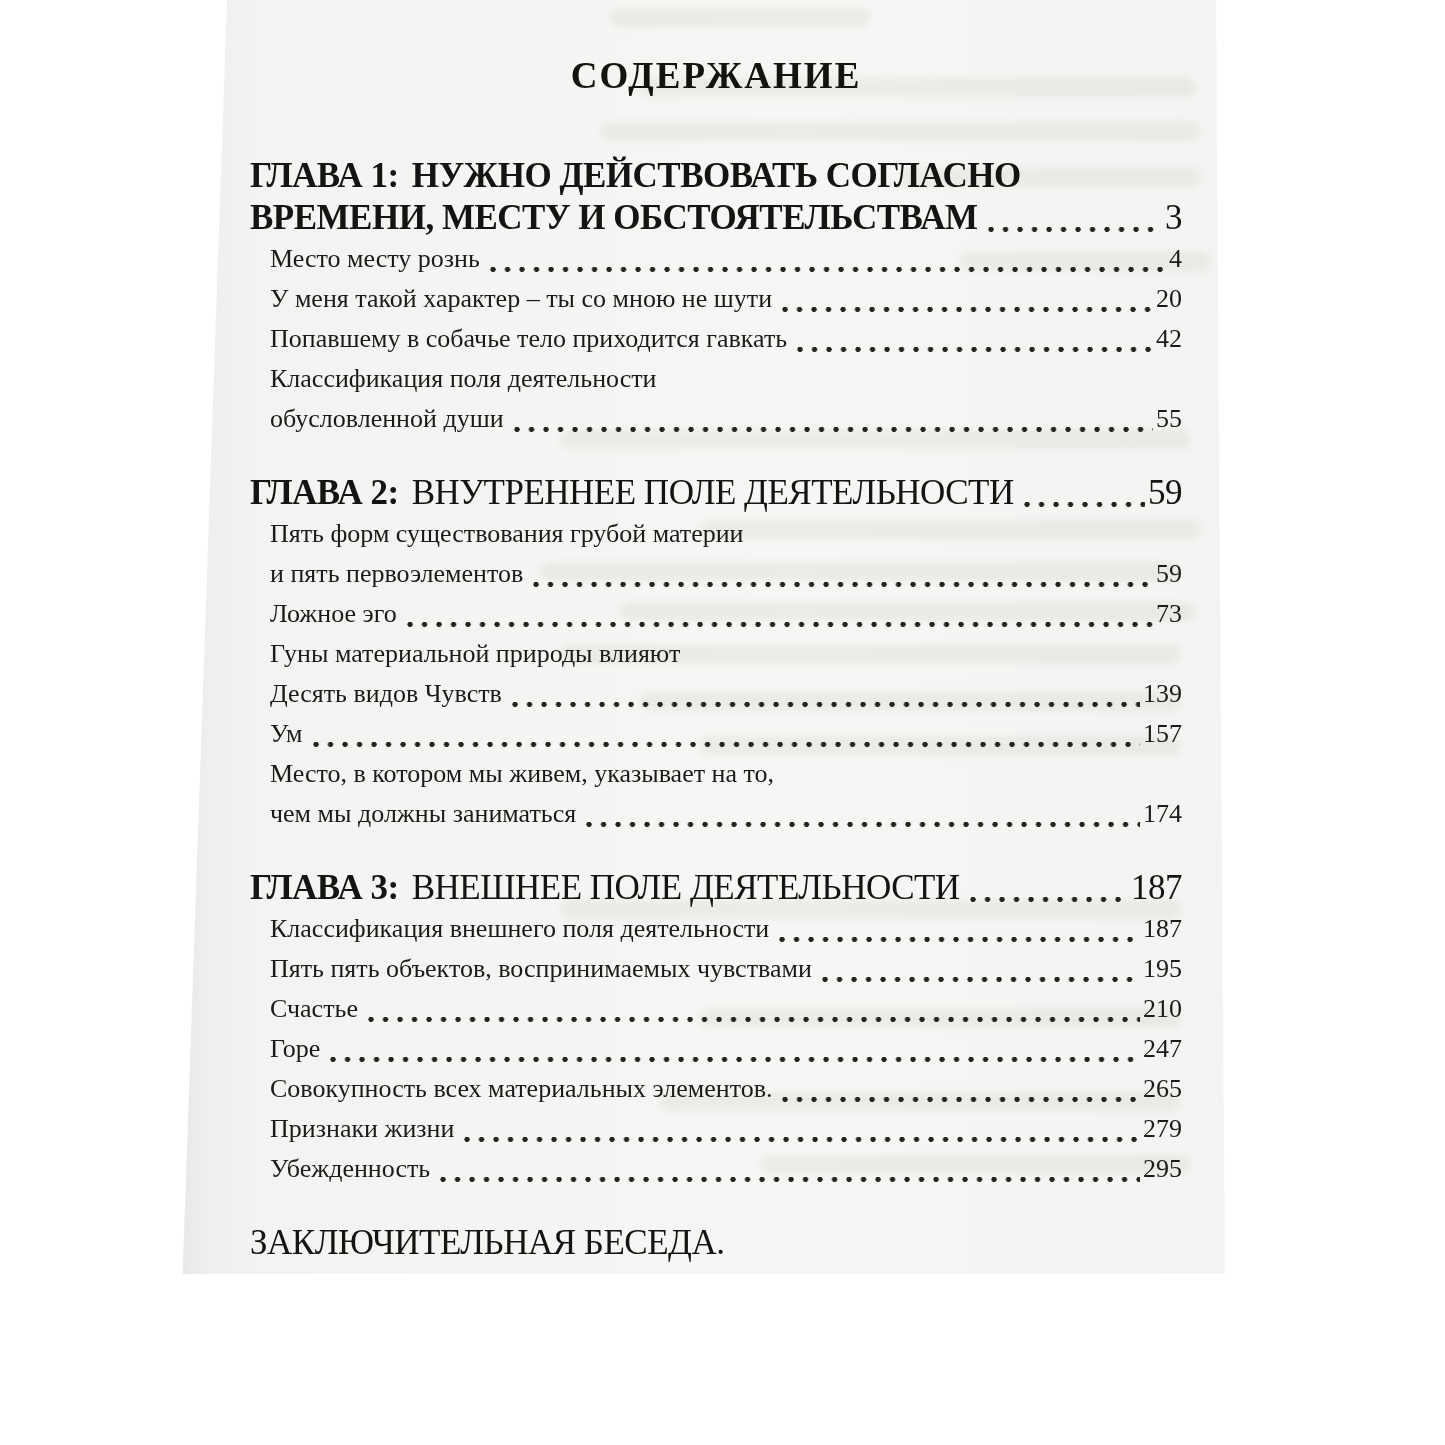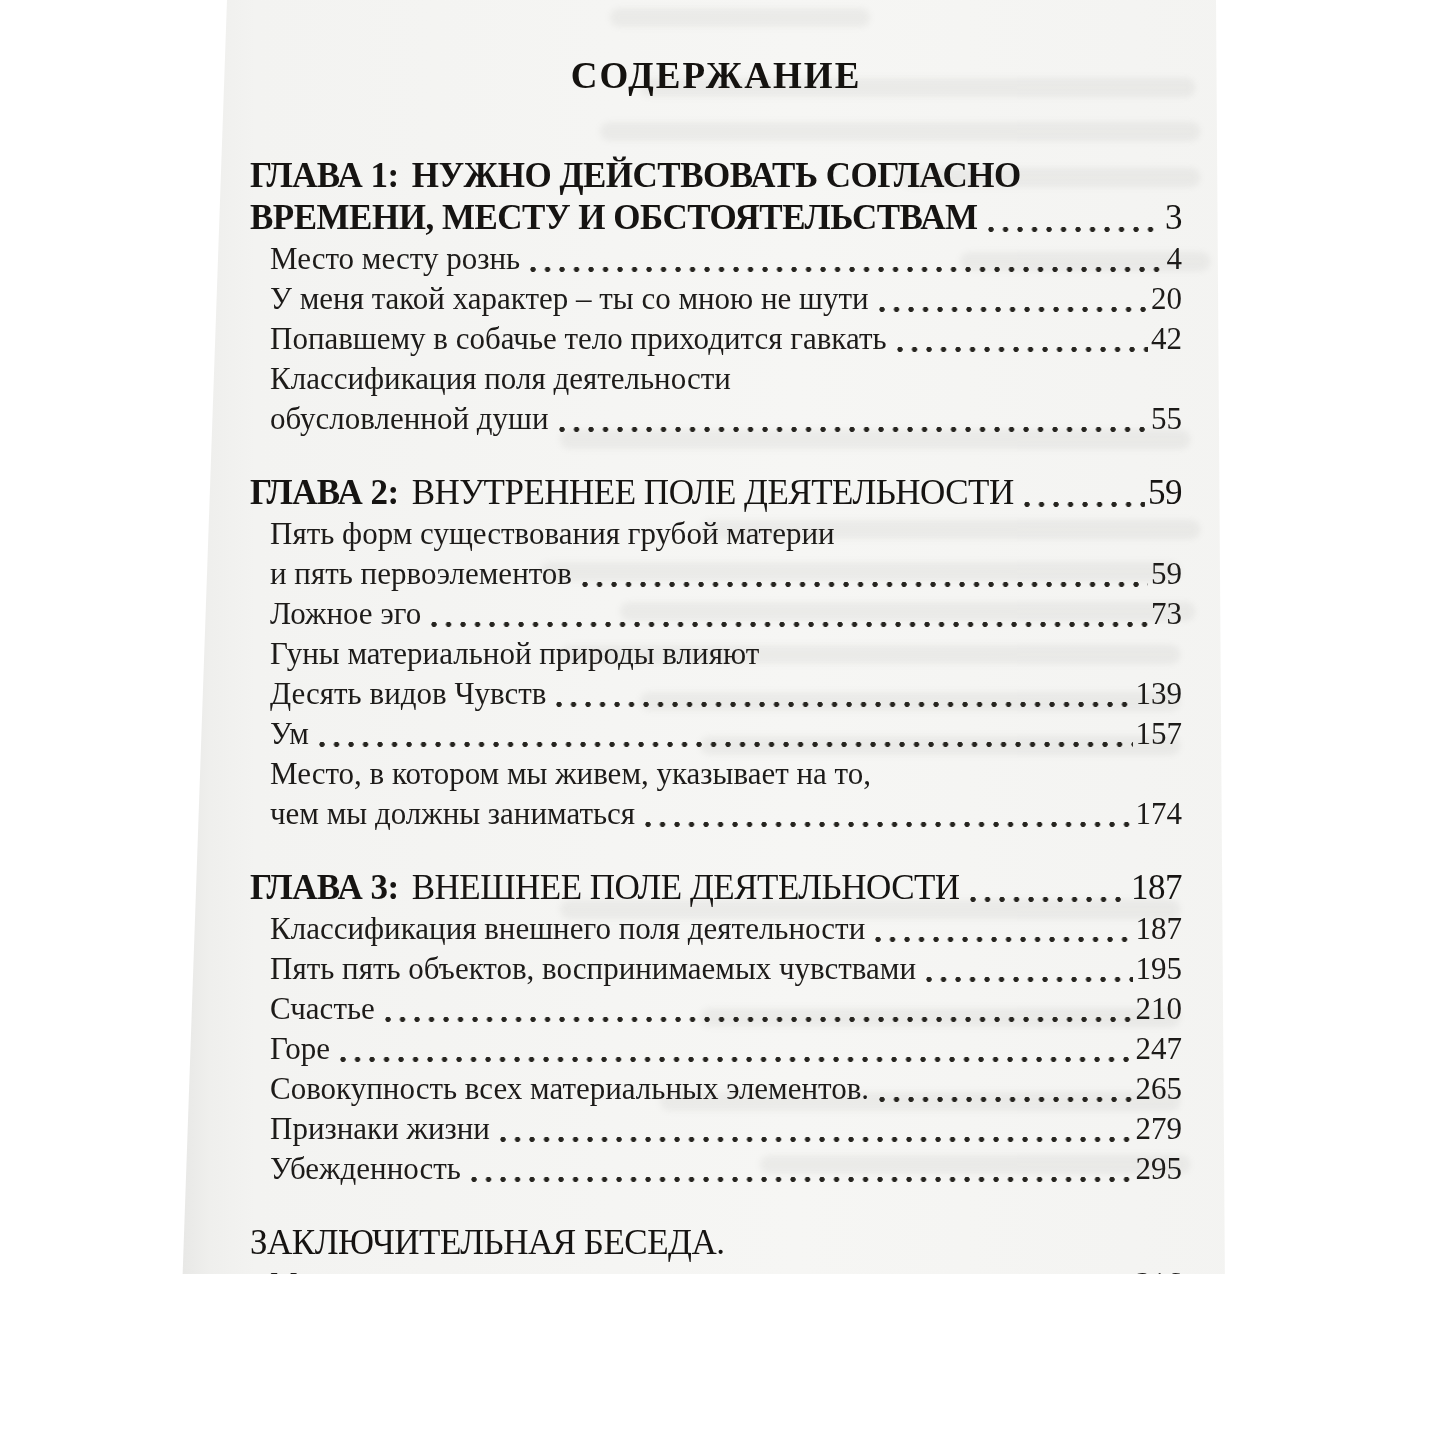--- a/index.html
+++ b/index.html
@@ -53,21 +53,21 @@
     line-height: 48px;
     font-weight: 700;
     letter-spacing: 2px;
     color: #151310;
   }
   .sec { margin-top: 33px; }
   .sec:first-of-type { margin-top: 8px; }
   .row {
     display: flex;
     align-items: baseline;
-    font-size: 31px;
+    font-size: 26px;
     line-height: 40px;
     white-space: nowrap;
   }
   .h-row {
     font-size: 35px;
     line-height: 42px;
     letter-spacing: -0.5px;
     color: #161412;
   }
   .h-prefix { font-weight: 700; margin-right: 13px; }

